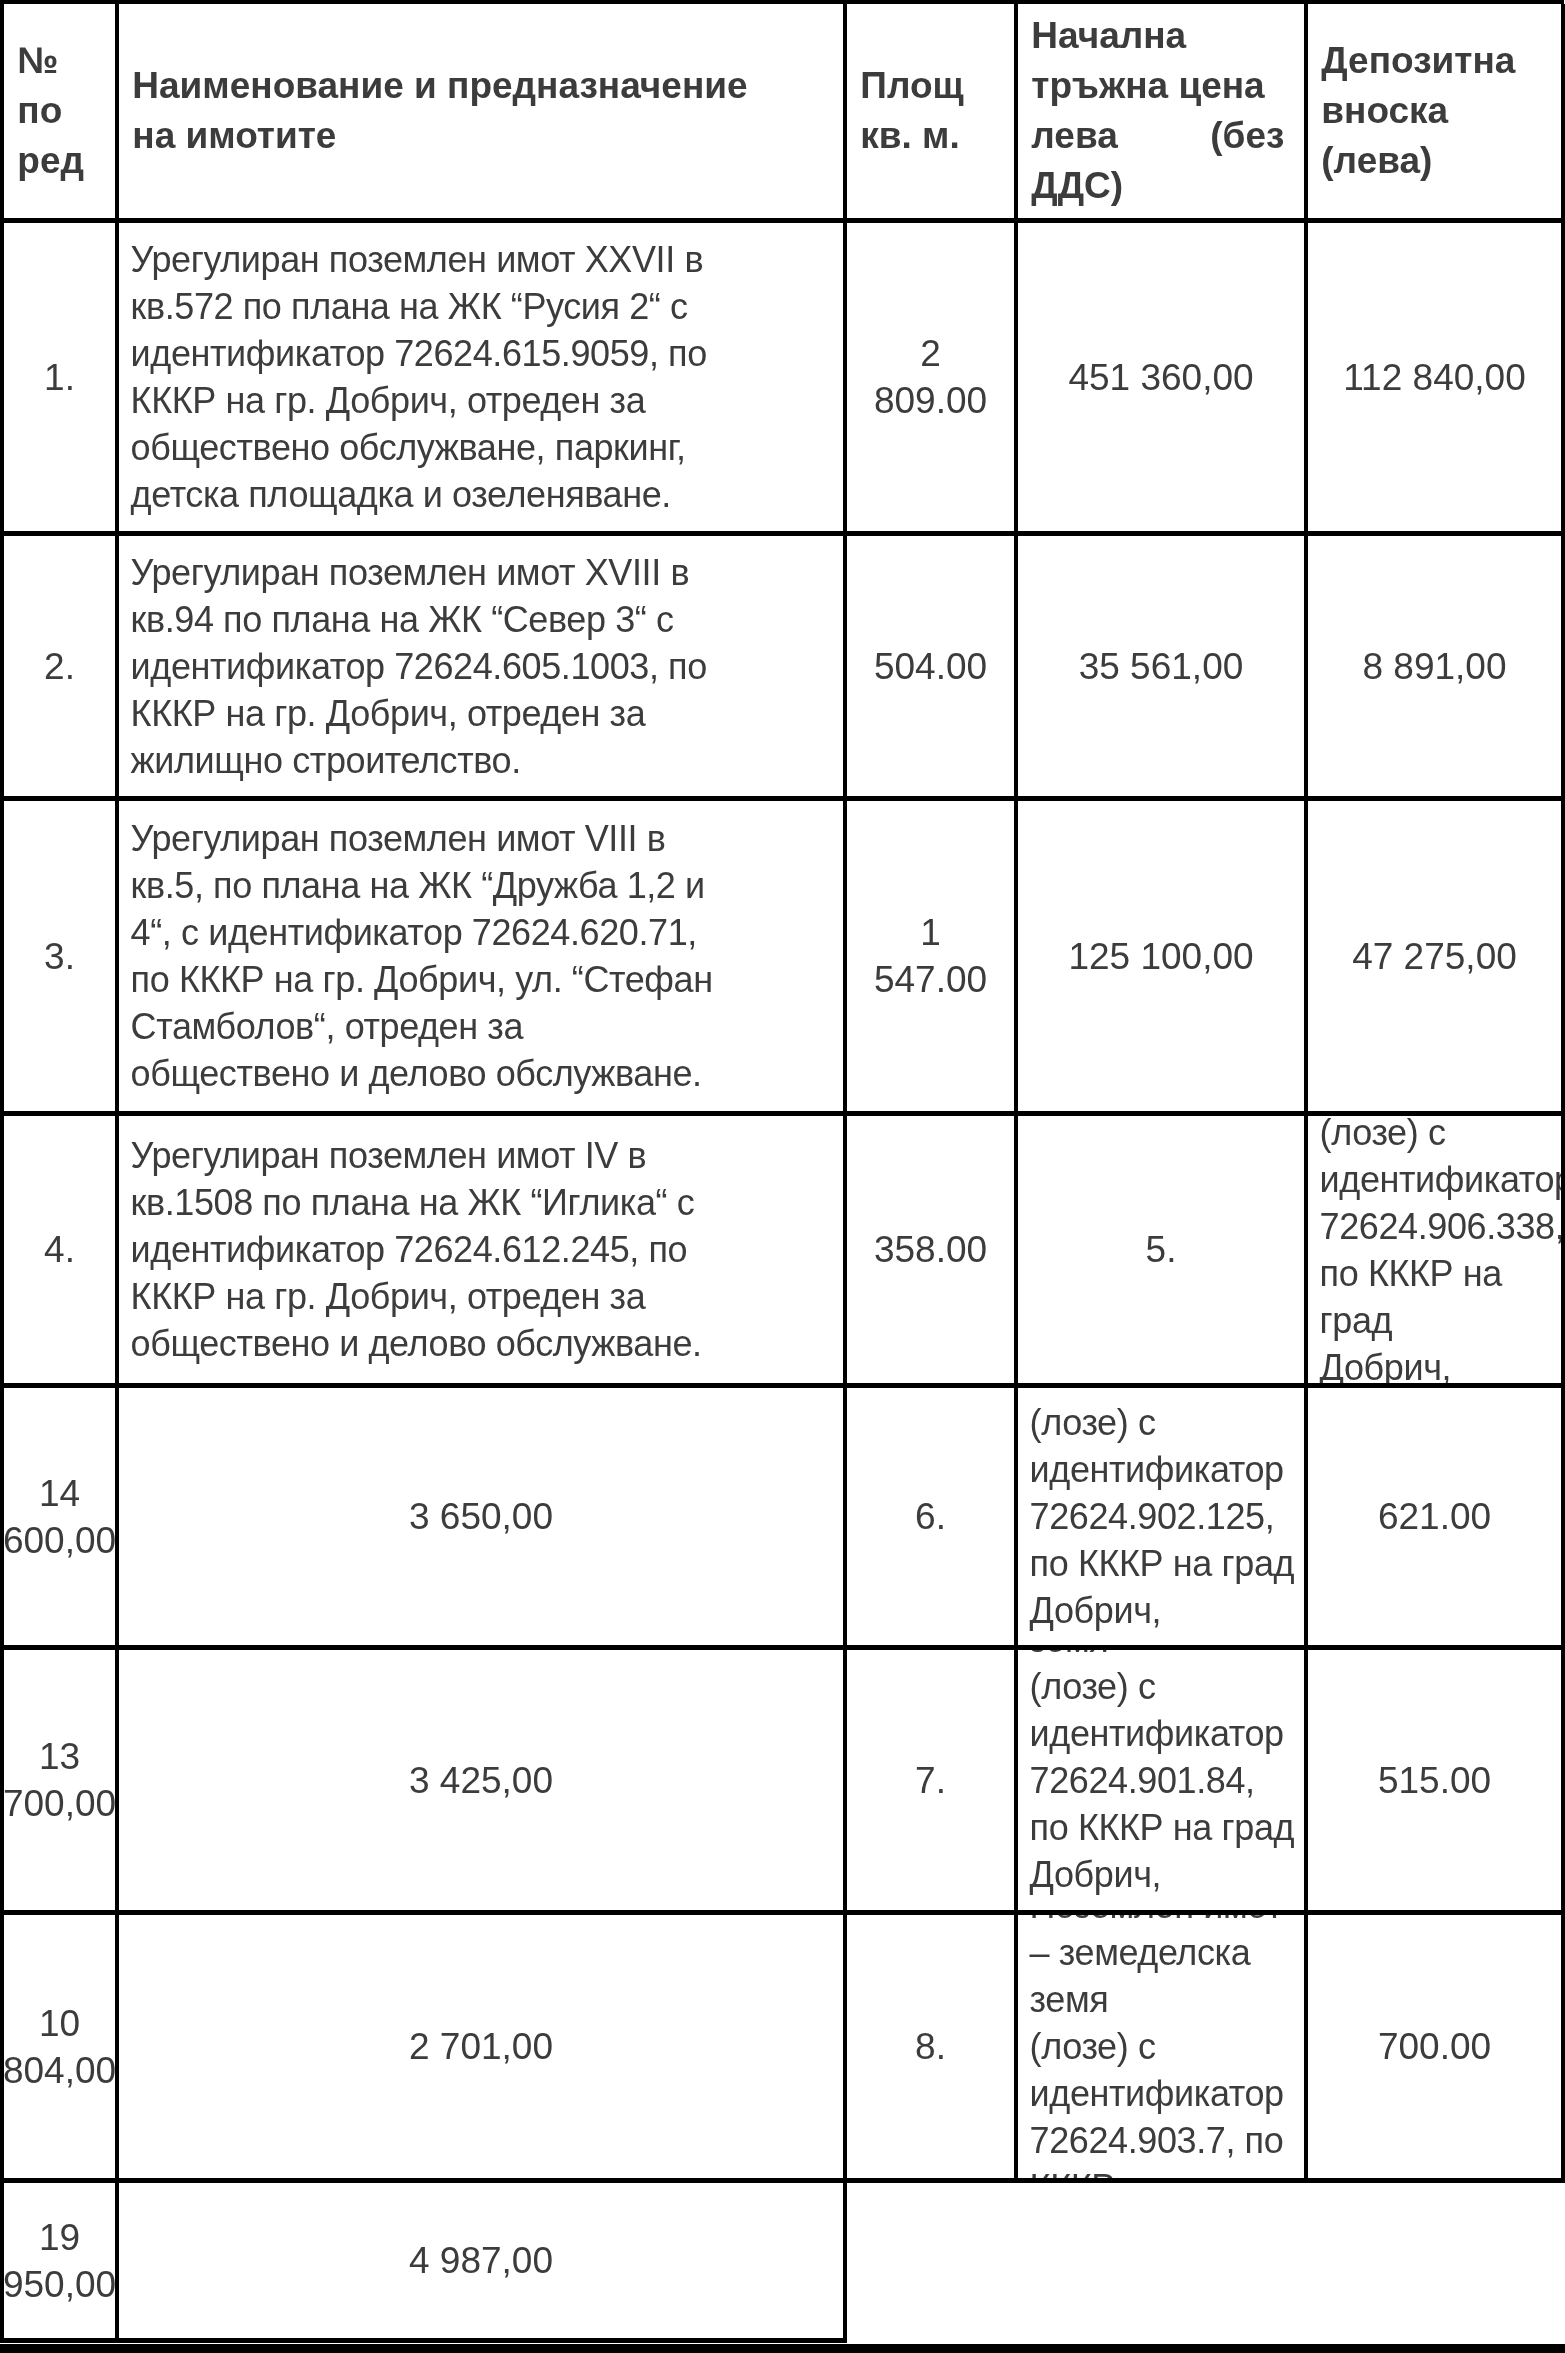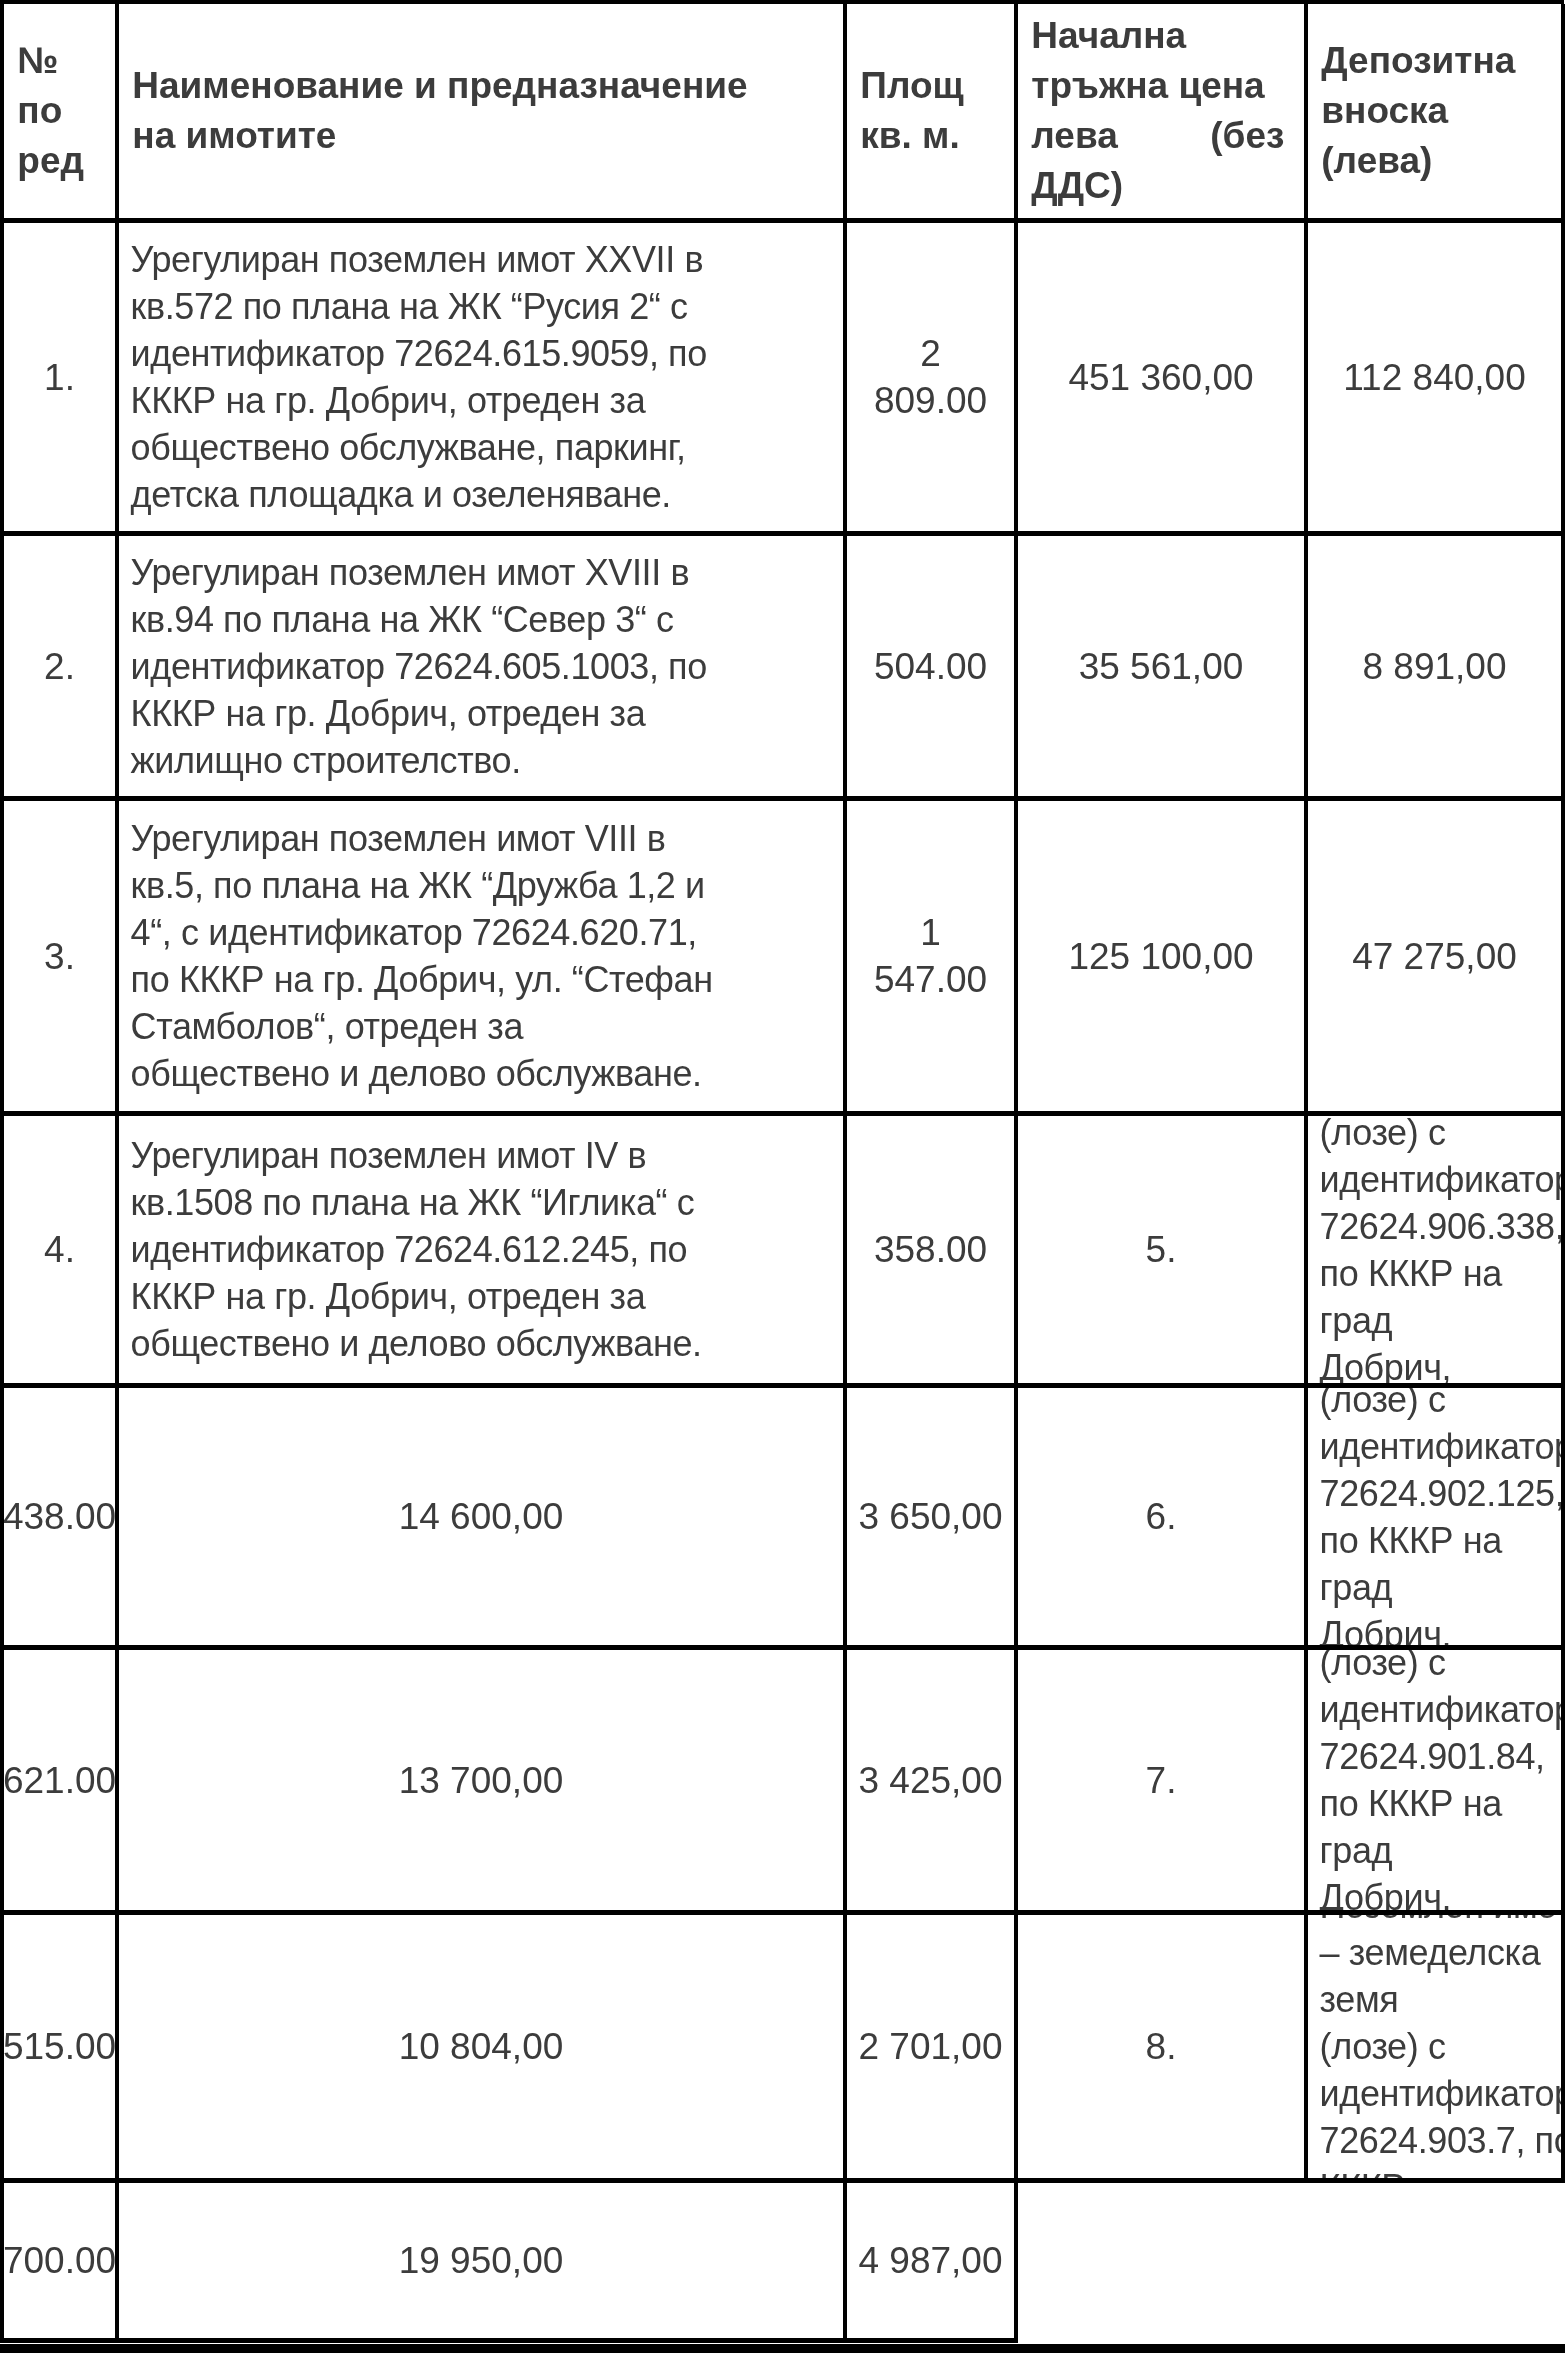--- a/index.html
+++ b/index.html
@@ -135,21 +135,20 @@
 КККР на гр. Добрич, отреден за
 обществено и делово обслужване.</div>
   <div class="c val">358.00</div>
 
   <div class="c num">5.</div>
   <div class="c desc">Поземлен имот – земеделска земя
 (лозе) с идентификатор
 72624.906.338, по КККР на град
 Добрич, находящ се в местността
 „Гаази баба“.</div>
-  <div class="c val">438.00</div>
   <div class="c val">14 600,00</div>
   <div class="c val">3 650,00</div>
 
   <div class="c num">6.</div>
   <div class="c desc">Поземлен имот – земеделска земя
 (лозе) с идентификатор
 72624.902.125, по КККР на град
 Добрич, находящ се в местността
 „Гаази баба“.</div>
   <div class="c val">621.00</div>

